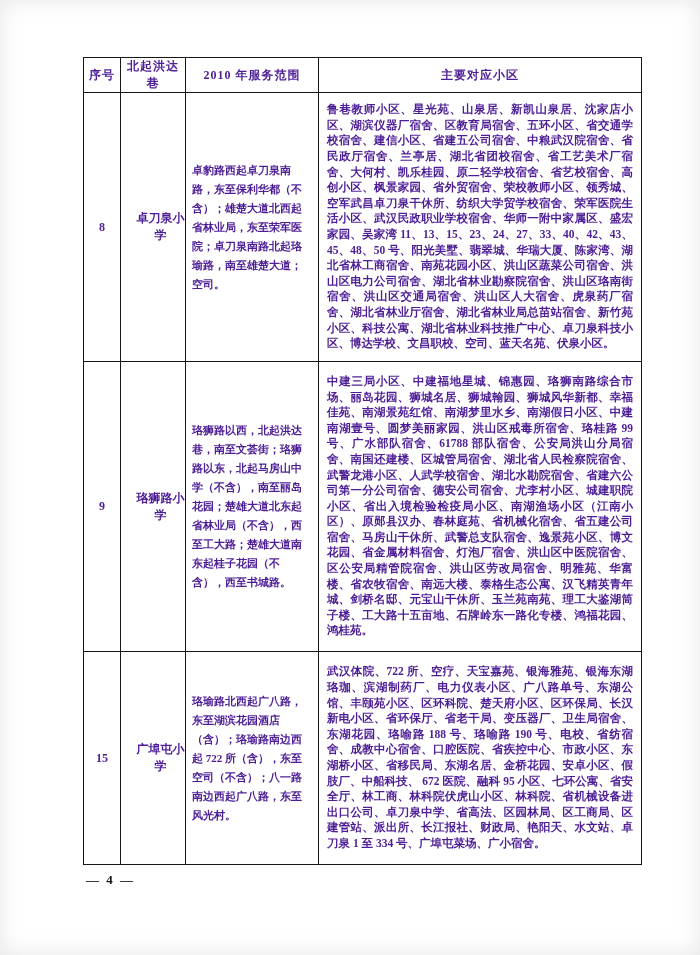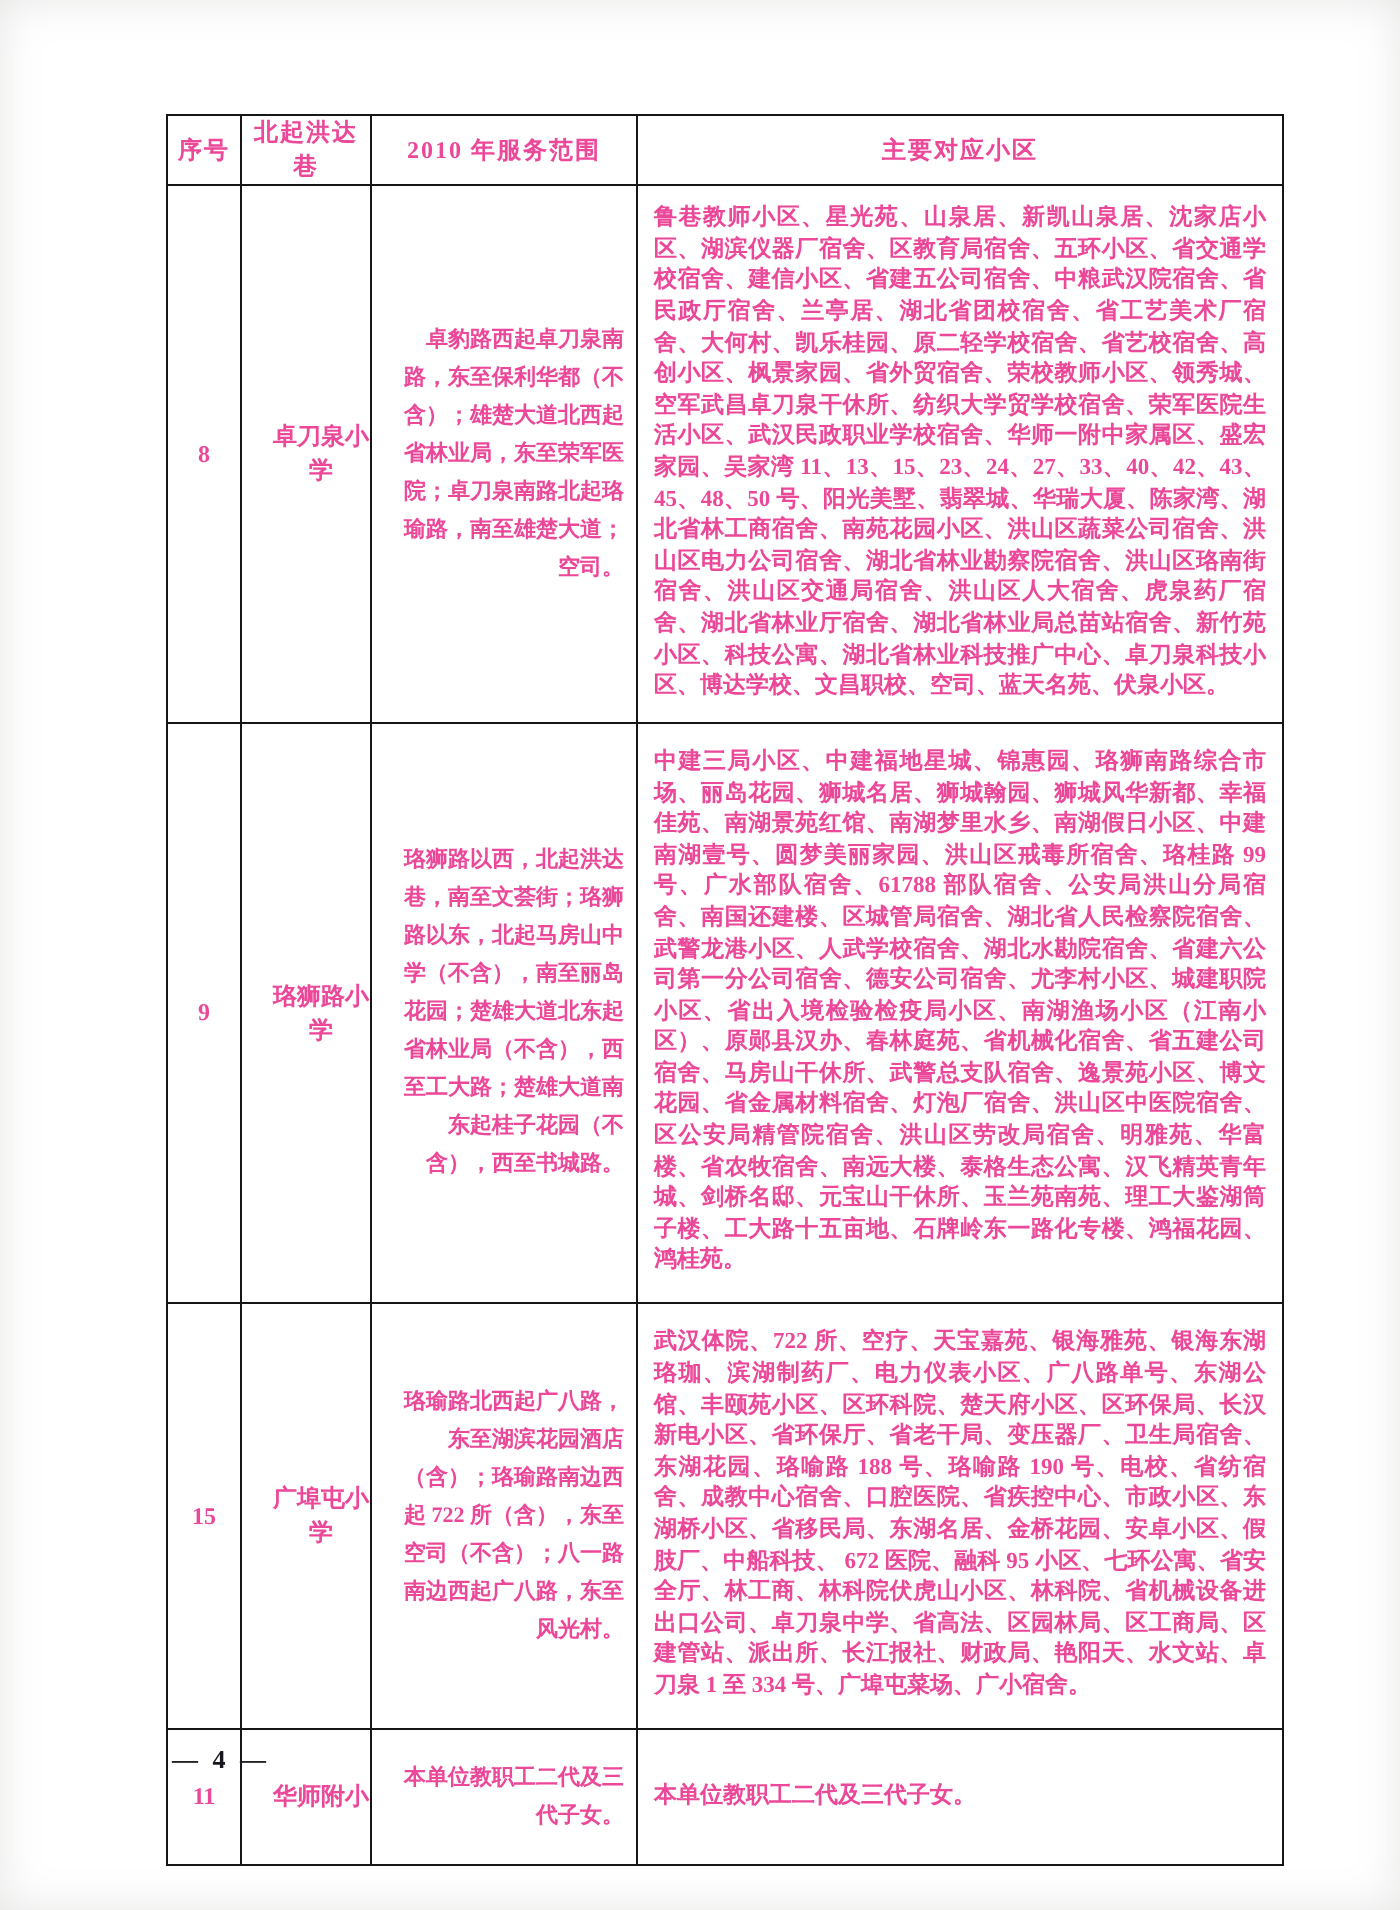--- a/index.html
+++ b/index.html
@@ -18,21 +18,21 @@
     box-shadow: inset 0 0 22px rgba(120,115,110,0.18);
     overflow: hidden;
   }
   table.doc-table {
     position: absolute;
     left: 83px;
     top: 57px;
     width: 558px;
     border-collapse: collapse;
     table-layout: fixed;
-    color: #ec4899;
+    color: #4c1d95;
   }
   .doc-table col.c-no     { width: 37px; }
   .doc-table col.c-school { width: 65px; }
   .doc-table col.c-range  { width: 133px; }
   .doc-table col.c-comm   { width: 323px; }
   .doc-table th, .doc-table td {
     border: 1.6px solid #161616;
     font-weight: 700;
     padding: 0;
   }
@@ -52,21 +52,21 @@
     text-align: center;
     vertical-align: middle;
     font-size: 12px;
     padding-left: 15px;
   }
   td.range {
     vertical-align: middle;
     font-size: 11px;
     line-height: 19px;
     padding: 6px 6px;
-    text-align: right;
+    text-align: left;
     margin-left: 48px;
   }
   td.comm {
     vertical-align: middle;
     font-size: 11.5px;
     line-height: 15.6px;
     padding: 6px 8px;
     text-align: justify;
     text-align-last: left;
   }
@@ -116,24 +116,18 @@
         <td class="school">珞狮路小学</td>
         <td class="range">珞狮路以西，北起洪达巷，南至文荟街；珞狮路以东，北起马房山中学（不含），南至丽岛花园；楚雄大道北东起省林业局（不含），西至工大路；楚雄大道南东起桂子花园（不含），西至书城路。</td>
         <td class="comm">中建三局小区、中建福地星城、锦惠园、珞狮南路综合市场、丽岛花园、狮城名居、狮城翰园、狮城风华新都、幸福佳苑、南湖景苑红馆、南湖梦里水乡、南湖假日小区、中建南湖壹号、圆梦美丽家园、洪山区戒毒所宿舍、珞桂路 99 号、广水部队宿舍、61788 部队宿舍、公安局洪山分局宿舍、南国还建楼、区城管局宿舍、湖北省人民检察院宿舍、武警龙港小区、人武学校宿舍、湖北水勘院宿舍、省建六公司第一分公司宿舍、德安公司宿舍、尤李村小区、城建职院小区、省出入境检验检疫局小区、南湖渔场小区（江南小区）、原郧县汉办、春林庭苑、省机械化宿舍、省五建公司宿舍、马房山干休所、武警总支队宿舍、逸景苑小区、博文花园、省金属材料宿舍、灯泡厂宿舍、洪山区中医院宿舍、区公安局精管院宿舍、洪山区劳改局宿舍、明雅苑、华富楼、省农牧宿舍、南远大楼、泰格生态公寓、汉飞精英青年城、剑桥名邸、元宝山干休所、玉兰苑南苑、理工大鉴湖筒子楼、工大路十五亩地、石牌岭东一路化专楼、鸿福花园、鸿桂苑。</td>
       </tr>
       <tr class="r10">
         <td class="no">15</td>
         <td class="school">广埠屯小学</td>
         <td class="range">珞瑜路北西起广八路，东至湖滨花园酒店（含）；珞瑜路南边西起 722 所（含），东至空司（不含）；八一路南边西起广八路，东至风光村。</td>
         <td class="comm">武汉体院、722 所、空疗、天宝嘉苑、银海雅苑、银海东湖珞珈、滨湖制药厂、电力仪表小区、广八路单号、东湖公馆、丰颐苑小区、区环科院、楚天府小区、区环保局、长汉新电小区、省环保厅、省老干局、变压器厂、卫生局宿舍、东湖花园、珞喻路 188 号、珞喻路 190 号、电校、省纺宿舍、成教中心宿舍、口腔医院、省疾控中心、市政小区、东湖桥小区、省移民局、东湖名居、金桥花园、安卓小区、假肢厂、中船科技、 672 医院、融科 95 小区、七环公寓、省安全厅、林工商、林科院伏虎山小区、林科院、省机械设备进出口公司、卓刀泉中学、省高法、区园林局、区工商局、区建管站、派出所、长江报社、财政局、艳阳天、水文站、卓刀泉 1 至 334 号、广埠屯菜场、广小宿舍。</td>
       </tr>
-      <tr class="r11">
-        <td class="no">11</td>
-        <td class="school">华师附小</td>
-        <td class="range">本单位教职工二代及三代子女。</td>
-        <td class="comm">本单位教职工二代及三代子女。</td>
-      </tr>
     </tbody>
   </table>
 
   <div class="footer">— 4 —</div>
 
 </div>
 
 </body></html>

